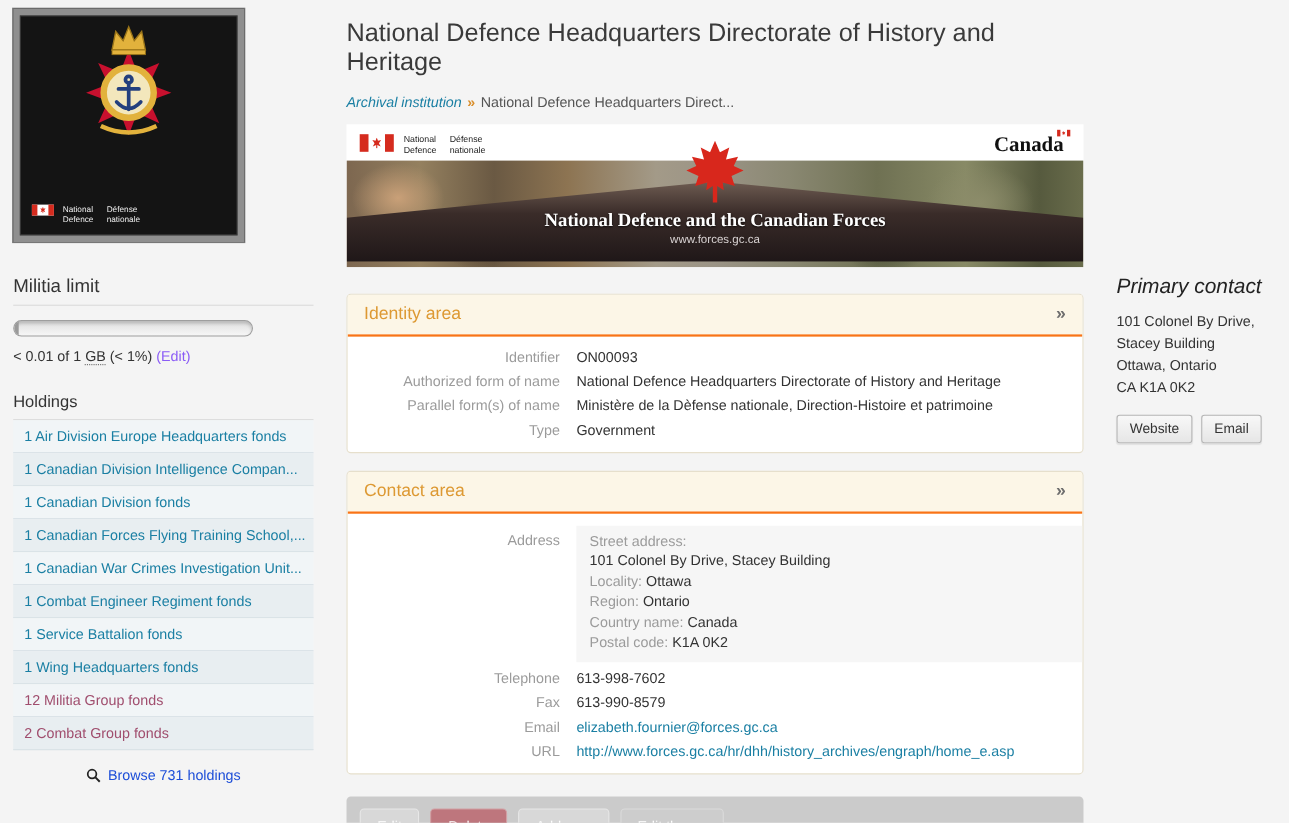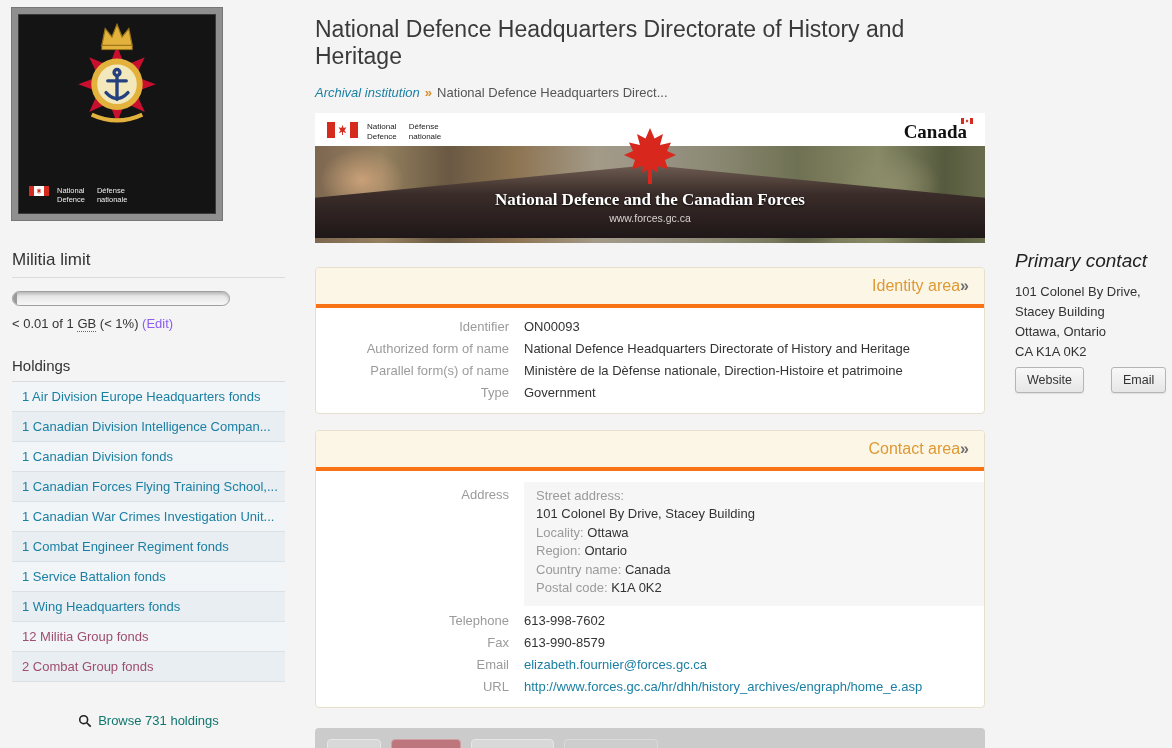--- a/index.html
+++ b/index.html
@@ -52,21 +52,21 @@
   .usage abbr { text-decoration:none; border-bottom:1px dotted #666; }
   .teal, .usage a { color:#8b5cf6; }
 
   .holdings { list-style:none; margin:0; padding:0; }
   .holdings li { padding:7px 10px; border-bottom:1px solid #D9E1E6; white-space:nowrap; overflow:hidden; }
   .holdings li:nth-child(odd) { background:#F1F5F7; }
   .holdings li:nth-child(even) { background:#E8EEF1; }
   .holdings a { color:#1A7FA3; }
   .holdings a.visited { color:#A04E6E; }
 
-  .browse { margin-top:31px; display:flex; justify-content:center; align-items:center; gap:6px; color:#0f766e; cursor:pointer; }
+  .browse { margin-top:15px; display:flex; justify-content:center; align-items:center; gap:6px; color:#1d4ed8; cursor:pointer; }
 
   
   .main { position:absolute; left:315px; top:0; width:670px; }
   .page-title { font-size:23px; font-weight:400; color:#3A3A3A; margin:16px 0 0; }
   .breadcrumb { margin-top:15px; color:#555; }
   .breadcrumb a { color:#1A7FA3;font-style:italic; }
   .breadcrumb .sep { color:#D98E2B; margin:0 5px; font-weight:700; }
 
   .banner { position:relative; margin-top:13px; width:670px; height:130px; background:#FFF; overflow:hidden; }
   .banner-fip { position:absolute; left:12px; top:9px; display:flex; gap:9px; align-items:flex-start; }
@@ -86,21 +86,21 @@
     position:absolute; left:0; right:0; top:52px; bottom:5px; text-align:center;
     clip-path:polygon(0 45%, 50% 0, 100% 45%, 100% 100%, 0 100%);
     background:linear-gradient(180deg,#6E5C52 0%, #3A2C29 40%, #1F1718 100%);
   }
   .slab-title { margin-top:25px; font-family:"Liberation Serif",serif; font-weight:700; font-size:17px; color:#FFF; text-shadow:0 1px 2px rgba(0,0,0,.85); }
   .slab-url { margin-top:2px; font-size:10.5px; color:#D8D2D2; }
   .maple-leaf { position:absolute; left:50%; top:12px; transform:translateX(-50%); }
 
   .card { margin-top:24px; background:#FFF; border:1px solid #E6DFCC; border-radius:4px; overflow:hidden; }
   .card.contact { margin-top:16px; }
-  .card-header { display:flex; justify-content:flex-end; align-items:center; background:#FCF6E7; border-bottom:4px solid #f97316; padding:9px 15px; }
+  .card-header { display:flex; justify-content:space-between; align-items:center; background:#FCF6E7; border-bottom:2px solid #f97316; padding:9px 15px; }
   .card-title { color:#DD9933; font-size:16px; }
   .chev { color:#6E6E6E; font-size:16px; font-weight:700; cursor:pointer; }
   .card-body { padding:7px 0 10px; }
   .field-row { display:flex; align-items:flex-start; padding:3.5px 15px; font-size:13px; }
   .field-label { width:178px; min-width:178px; margin-right:15px; text-align:right; color:#9B9B9B; }
   .field-value { color:#333; }
   .field-value.link { color:#1A7FA3; }
   .address-row { padding-right:0; align-items:stretch; }
   .address-row .field-label { padding-top:5px; }
   .address-block { flex:1; background:#F6F6F6; padding:5px 12px 8px; }
@@ -112,21 +112,21 @@
   .actions-bar { margin-top:20px; background:#CBCBCB; border-radius:4px; padding:11px 12px; display:flex; gap:10px; }
   .btn { font-family:inherit; font-size:13px; color:#FFF; padding:7px 15px; border-radius:4px; cursor:pointer; }
   .btn-edit,.btn-add { background:#D8D8D8; border:1px solid #E7E7E7; }
   .btn-delete { background:#BE767D; border:1px solid #D2A0A4; }
   .btn-theme { background:#CDCDCD; border:1px solid #DBDBDB; }
 
   
   .rightcol { position:absolute; left:1015px; top:250px; width:150px; }
   .pc-heading { font-style:italic; font-size:19px; font-weight:400; color:#222; margin:0 0 10px; }
   .contact-line { line-height:20px; color:#333; }
-  .contact-buttons { margin-top:5px; display:flex; gap:27px; }
+  .contact-buttons { margin-top:15px; display:flex; gap:8px; }
   .mini-btn {
     font-family:inherit; font-size:12.5px; color:#333; padding:5px 11px; cursor:pointer;
     background:linear-gradient(180deg,#F8F8F8,#E6E6E6); border:1px solid #B5B5B5; border-radius:3px;
     box-shadow:0 1px 1px rgba(0,0,0,.08);
   }
 </style>
 </head>
 <body>
 
 <aside class="sidebar">

